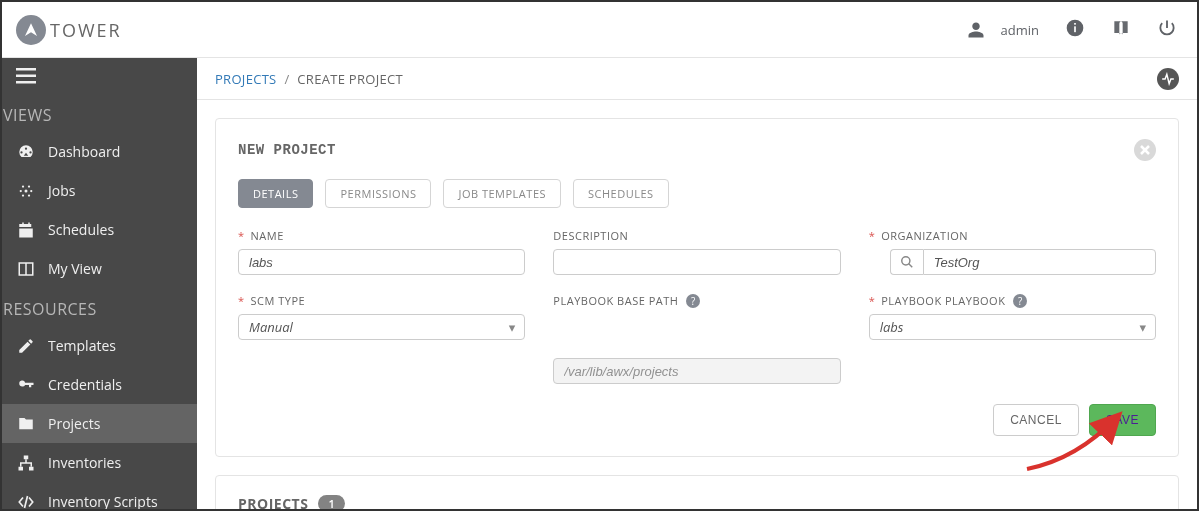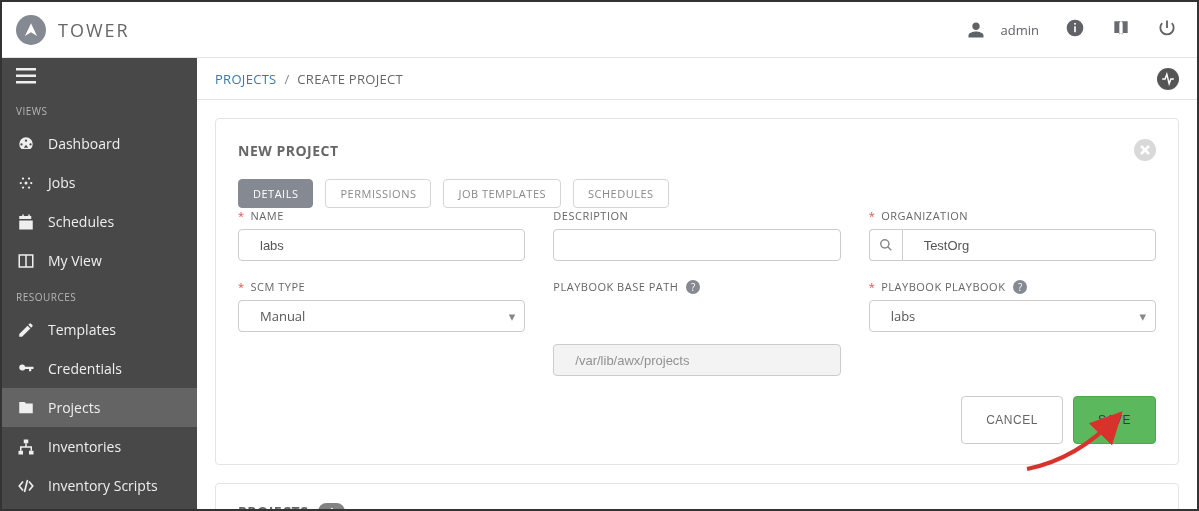--- a/index.html
+++ b/index.html
@@ -1,71 +1,71 @@
 <!DOCTYPE html>
 <html><head>
 <meta charset="utf-8">
 <style>
 * { box-sizing: border-box; margin: 0; padding: 0; }
 body { font-family: 'Open Sans', 'Segoe UI', Arial, sans-serif; font-size: 13px; background: #fff; color: #555; overflow: hidden; }
 .app { width: 1199px; height: 511px; border: 2px solid #333; display: flex; flex-direction: column; position: relative; }
 
 
 .topbar { height: 56px; background: #fff; border-bottom: 1px solid #e4e4e4; display: flex; align-items: center; padding: 0 20px 0 14px; }
-.brand { display: flex; align-items: center; gap: 12px; text-align: right; }
+.brand { display: flex; align-items: center; gap: 4px; text-align: right; }
 .brand-logo { width: 30px; height: 30px; border-radius: 50%; background: #848992; display: flex; align-items: center; justify-content: center; }
 .brand-logo svg { width: 18px; height: 18px; }
 .brand-text { font-size: 18px; font-weight: 400; letter-spacing: 2px; color: #666; }
 .topbar-right { margin-left: auto; display: flex; align-items: center; gap: 26px; color: #5F6267; }
 .user-block { display: flex; align-items: center; gap: 16px; color: #5F6267; }
 .icon-btn { color: #5F6267; cursor: pointer; }
 
 
 .body { flex: 1; display: flex; min-height: 0; }
 
 
 .sidebar { width: 195px; background: #484848; color: #dcdcdc; display: flex; flex-direction: column; overflow-y: auto; }
 .side-hamburger { padding: 10px 14px 6px; }
-.side-section-label { padding: 10px 14px 6px; font-size: 10px; color: #b6b6b6; letter-spacing: .5px; }
+.side-section-label { padding: 10px 1px 6px; font-size: 16px; color: #b6b6b6; letter-spacing: .5px; }
 .side-item { display: flex; align-items: center; gap: 12px; padding: 10px 14px; cursor: pointer; font-size: 14px; color: #efefef; }
 .side-item.active { background: #646464; }
 .side-item .icn { width: 20px; display: flex; justify-content: center; color: #efefef; }
 
 
 .main { flex: 1; background: #fff; overflow-y: auto; position: relative; }
 .crumb-row { height: 42px; border-bottom: 1px solid #e4e4e4; display: flex; align-items: center; padding: 0 18px; position: relative; }
 .crumb-link { color: #337ab7; text-transform: uppercase; font-size: 13px; letter-spacing: .3px; }
 .crumb-sep { margin: 0 8px; color: #888; }
 .crumb-current { color: #666; text-transform: uppercase; font-size: 13px; letter-spacing: .3px; }
 .activity-badge { position: absolute; right: 18px; top: 10px; width: 22px; height: 22px; border-radius: 50%; background: #555; display: flex; align-items: center; justify-content: center; }
 
 .panel { margin: 18px; border: 1px solid #e4e4e4; border-radius: 4px; padding: 20px 22px; position: relative; }
 .panel-title-row { display: flex; align-items: center; justify-content: space-between; margin-bottom: 18px; }
-.panel-title { font-size: 14px; font-weight: 700; color: #666; letter-spacing: .5px; }
+.panel-title { font-size: 14px; font-weight: 700; color: #666; letter-spacing: .5px; font-family: Liberation Mono, monospace; }
 .close-x { width: 22px; height: 22px; border-radius: 50%; background: #d9d9d9; color: #fff; display: flex; align-items: center; justify-content: center; cursor: pointer; font-weight: bold; }
 
-.tabs { display: flex; gap: 12px; }
+.tabs { display: flex; gap: 12px; margin-bottom: 20px; }
 .tab { padding: 6px 14px; border: 1px solid #d5d5d5; border-radius: 4px; font-size: 11px; letter-spacing: .5px; color: #888; cursor: pointer; background: #fff; }
 .tab.active { background: #848992; color: #fff; border-color: #848992; }
 
 .form-grid { display: grid; grid-template-columns: 1fr 1fr 1fr; gap: 18px 28px; }
 .field-label { font-size: 11px; letter-spacing: .5px; color: #666; margin-bottom: 6px; display: flex; align-items: center; gap: 4px; }
 .req { color: #d9534f; margin-right: 2px; }
 .help-q { width: 14px; height: 14px; border-radius: 50%; background: #848992; color: #fff; font-size: 10px; display: inline-flex; align-items: center; justify-content: center; margin-left: 4px; }
-.input, .select, .ro-input { width: 100%; height: 32px; border: 1px solid #ccc; border-radius: 4px; padding: 0 21px; font-size: 13px; color: #555; background: #fff; }
+.input, .select, .ro-input { width: 100%; height: 26px; border: 1px solid #ccc; border-radius: 4px; padding: 0 10px; font-size: 13px; color: #555; background: #fff; font-style: italic; }
 .ro-input { background: #f3f3f3; cursor: not-allowed; color: #919191; margin-top: 44px; }
 .select { appearance: none; background: #fff; position: relative; }
 .select-wrap { position: relative; }
 .select-caret { position: absolute; right: 10px; top: 50%; transform: translateY(-50%); pointer-events: none; color: #888; }
-.org-field { display: flex; }
+.org-field { display: flex; margin-left: 21px; }
 .org-search { width: 38px; display: flex; align-items: center; justify-content: center; border: 1px solid #ccc; border-right: none; border-radius: 4px 0 0 4px; background: #fff; color: #888; cursor: pointer; }
 .org-input { border-radius: 0 4px 4px 0; }
 
 .form-actions { margin-top: 20px; display: flex; justify-content: flex-end; gap: 10px; }
-.btn { height: 48px; padding: 0 24px; border-radius: 4px; font-size: 12px; letter-spacing: .5px; cursor: pointer; border: 1px solid transparent; }
+.btn { height: 32px; padding: 0 16px; border-radius: 4px; font-size: 12px; letter-spacing: .5px; cursor: pointer; border: 1px solid transparent; }
 .btn-cancel { background: #fff; border-color: #ccc; color: #666; }
 .btn-save { background: #5cb85c; color: #4c1d95; border-color: #4fa74f; }
 
 .panel2 { margin: 0 18px 18px; border: 1px solid #e4e4e4; border-radius: 4px; padding: 18px 22px; }
 .projects-header { display: flex; align-items: center; gap: 10px; }
 .projects-title { font-size: 14px; font-weight: 700; color: #666; letter-spacing: .5px; }
 .count-pill { background: #838383; color: #fff; border-radius: 10px; padding: 1px 10px; font-size: 11px; font-weight: 600; }
 
 
 .arrow-annot { position: absolute; right: 60px; bottom: 30px; pointer-events: none; }

